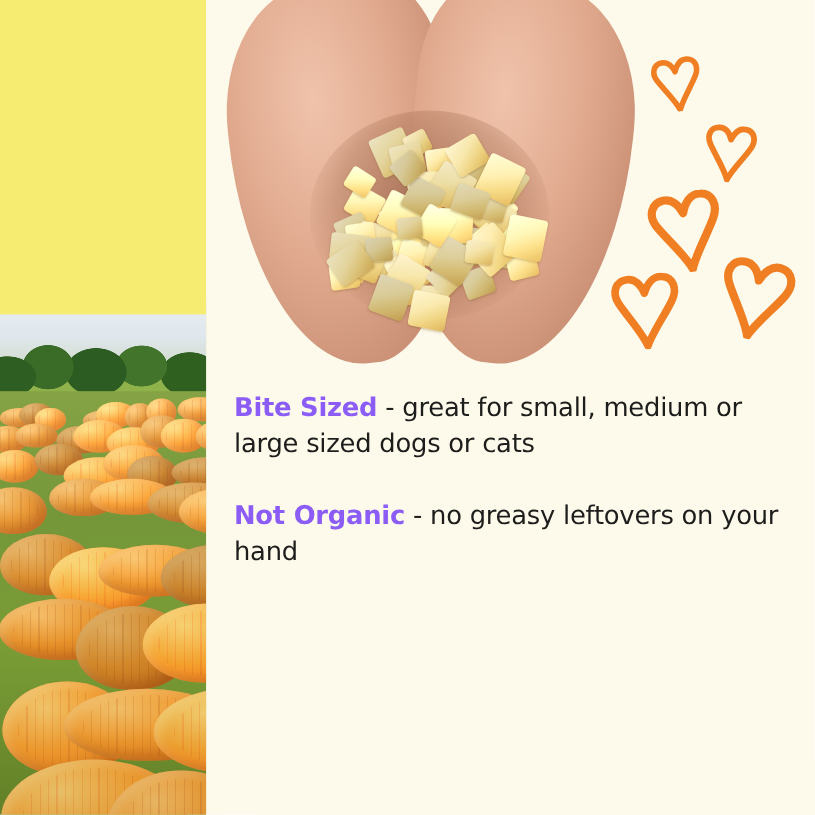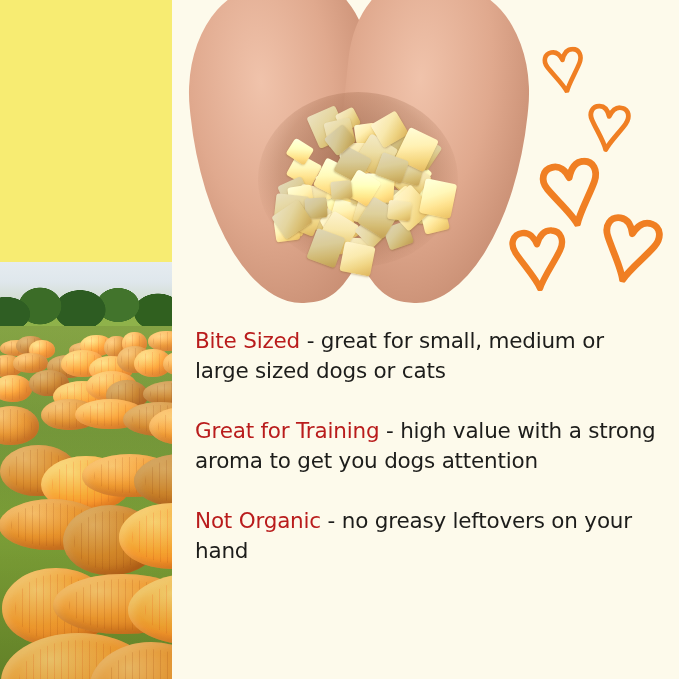--- a/index.html
+++ b/index.html
@@ -189,22 +189,22 @@
   .feature {
     margin: 0 0 30px 0;
     color: #1d1d1b;
     font-size: 21.5px;
     line-height: 30px;
     font-family: "DejaVu Sans", sans-serif;
     letter-spacing: -0.2px;
   }
   .feature:last-child { margin-bottom: 0; }
   .feature b {
-    font-weight: normal;
-    color: #b91c1c;
+    font-weight: bold;
+    color: #8b5cf6;
   }
 </style>
 </head>
 <body>
 
 <div id="page">
 
   <div class="left-col">
 
     <div class="patch-photo">
@@ -365,20 +365,17 @@
       <svg viewBox="0 0 100 108" class="heart" style="left: 598px; top: 216px; width: 62px; height: 66.96px; transform: rotate(12deg);">
         <path d="M50 104 C44 86 22 58 12 40 C3 24 10 8 26 7 C38 6 46 16 50 28 C55 15 64 4 77 6 C93 8 98 25 89 41 C79 59 57 86 50 104 Z" fill="none" stroke="#F07F23" stroke-width="11" stroke-linecap="round" stroke-linejoin="round"></path>
       </svg>
     </div>
 
   <div class="features">
     <p class="feature">
       <b>Bite Sized</b><span> - great for small, medium or large sized dogs or cats</span>
     </p>
     <p class="feature">
-      <b>Great for Training</b><span> - high value with a strong aroma to get you dogs attention</span>
-    </p>
-    <p class="feature">
       <b>Not Organic</b><span> - no greasy leftovers on your hand</span>
     </p>
   </div>
 
 </div>
 
 </body></html>

